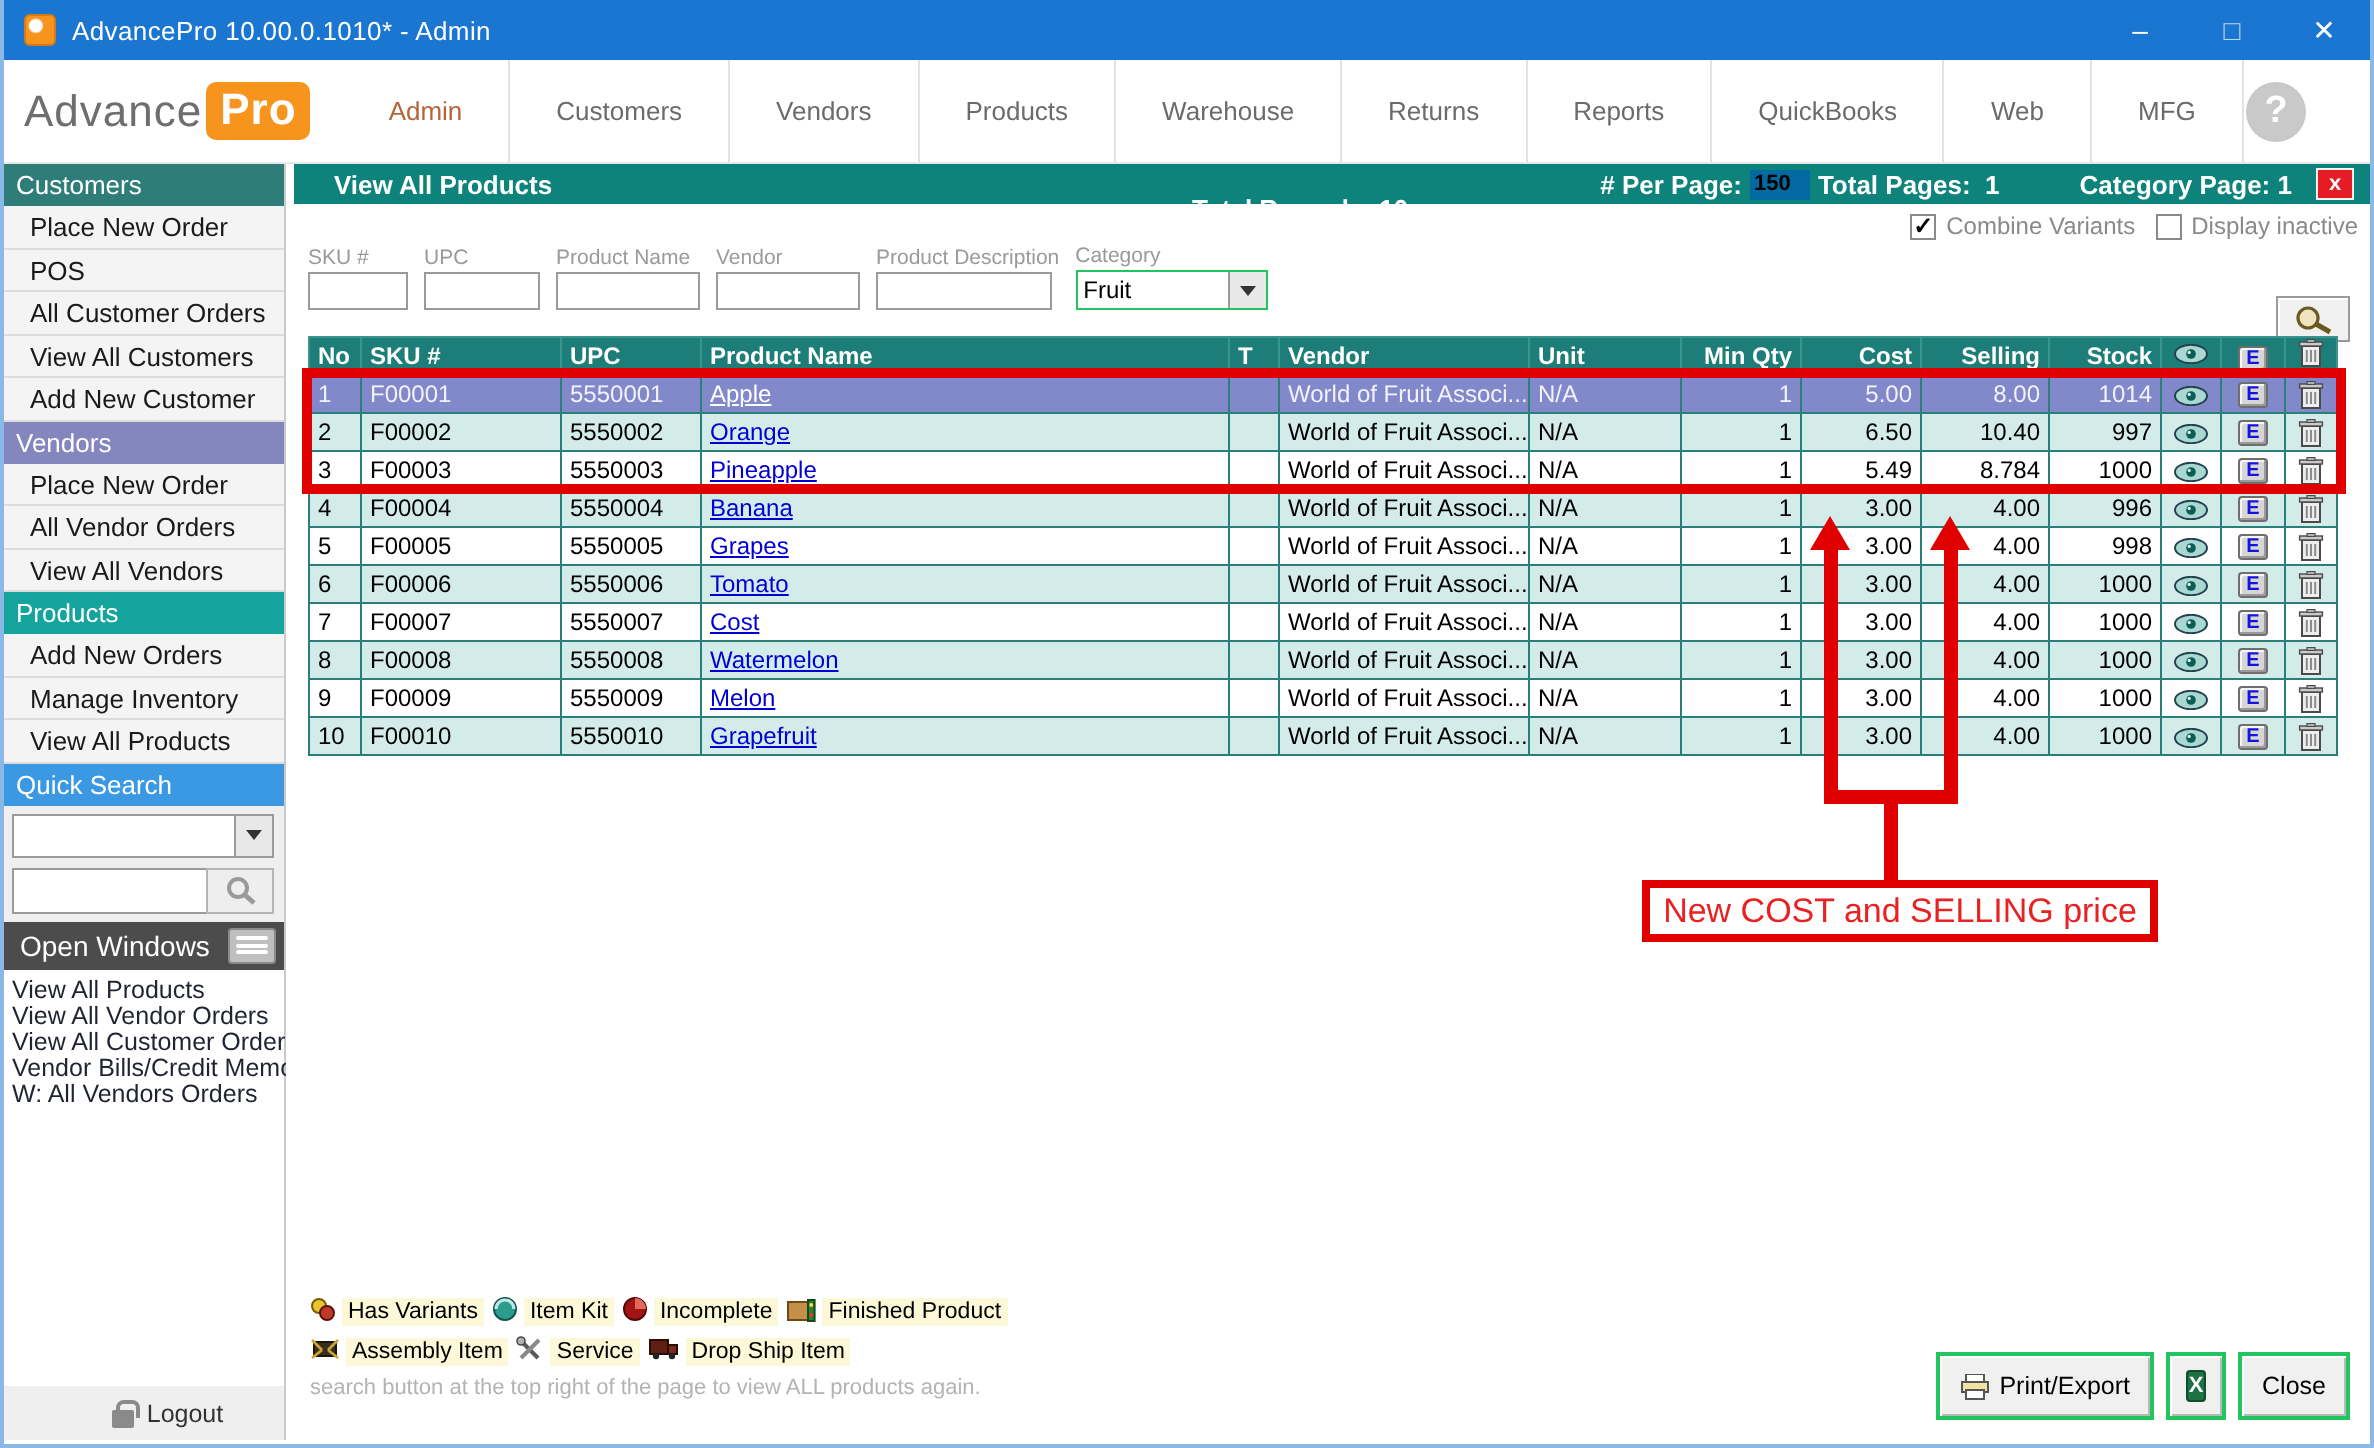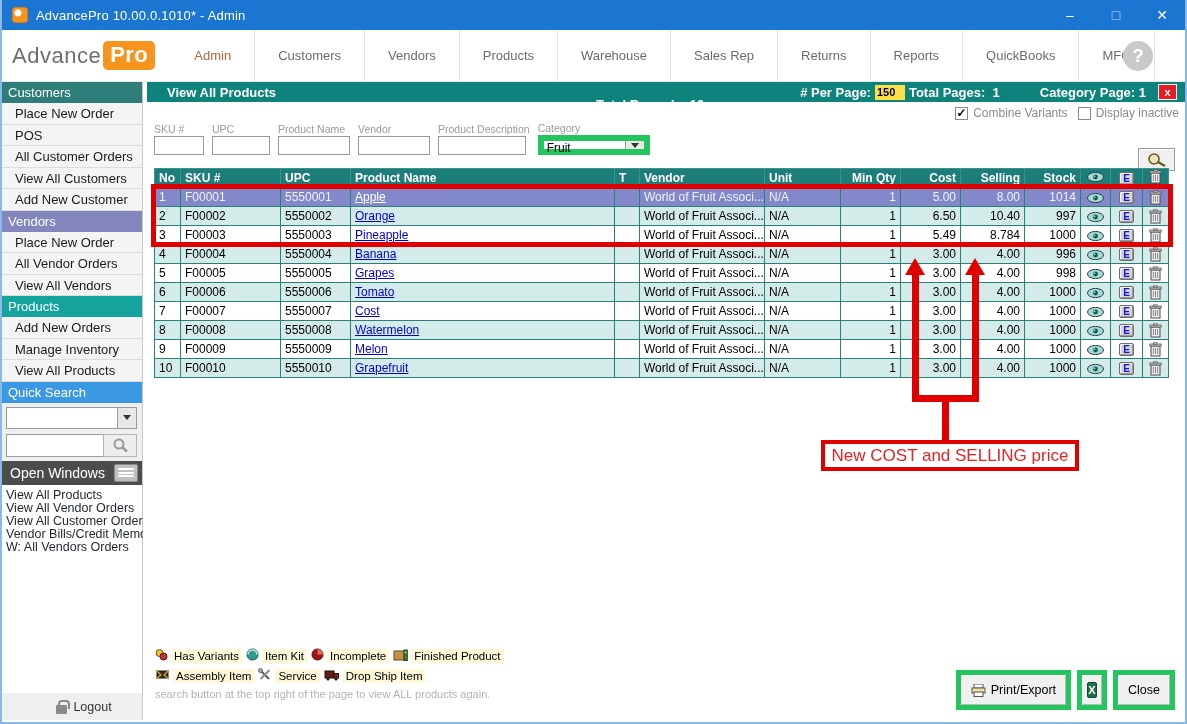--- a/index.html
+++ b/index.html
@@ -50,35 +50,35 @@
   .lock { width:11px; height:9px; background:#8a8a8a; border-radius:1px; position:relative; margin-top:5px; }
   .lock:before { content:""; position:absolute; left:1.5px; top:-5px; width:8px; height:7px; border:2px solid #8a8a8a; border-bottom:none; border-radius:4px 4px 0 0; }
 
   
   .main { flex:1; background:#fff; padding-left:4px; position:relative; display:flex; flex-direction:column; }
   .teal-bar { height:20px; background:#0d837b; color:#fff; display:flex; align-items:center; font-size:13px; font-weight:bold; }
   .teal-title { margin-left:20px; }
   .teal-stats { margin-left:auto; display:flex; align-items:center; }
   .stat { white-space:nowrap; }
   .stat-records { margin-right:96px;margin-top:24px; }
-  .pp-input { width:30px; height:15px; border:none; background:#fde047; font-size:11px; font-weight:bold; padding:0 2px; margin:0 4px 0 4px; }
+  .pp-input { width:30px; height:15px; border:none; background:#0369a1; font-size:11px; font-weight:bold; padding:0 2px; margin:0 4px 0 4px; }
   .stat-pages { margin-right:40px; }
   .stat-current { margin-right:12px; }
   .red-x { width:19px; height:16px; background:#e51c23; border:1px solid #f3f3f3; color:#fff; font-size:11px; font-weight:bold; display:flex; align-items:center; justify-content:center; margin-right:8px; cursor:pointer; }
 
   .opts-row { height:18px; display:flex; justify-content:flex-end; align-items:center; gap:10px; font-size:12px; color:#8a8a8a; padding-right:6px; margin-top:2px; }
   .cb-group { display:flex; align-items:center; gap:5px; cursor:pointer; }
   .cb { width:13px; height:13px; background:#fff; border:1px solid #8a8a8a; font-size:12px; line-height:11px; text-align:center; color:#000; font-weight:bold; }
 
   .filter-zone { height:46px; position:relative; padding-left:7px; }
   .filter-fields { display:flex; align-items:flex-end; gap:8px; }
   .ff { display:flex; flex-direction:column; }
   .ff label { font-size:10.5px; color:#9a9a9a; margin-bottom:1px; }
   .ff input { height:19px; border:1px solid #9a9a9a; font-size:12px; padding:0 3px; }
-  .cat-combo { width:112px; height:20px; background:#fff; border:6px solid #22c55e; display:flex; font-size:12px; }
+  .cat-combo { width:96px; height:20px; background:#fff; border:1px solid #22c55e; display:flex; font-size:12px; align-items:center; }
   .cat-combo .combo-text { flex:1; padding-left:3px; }
   .viewglass-btn { position:absolute; right:10px; top:26px; width:37px; height:23px; background:#f0f0f0; border:1px solid #9a9a9a; box-shadow:inset 1px 1px 0 #fff; display:flex; align-items:center; justify-content:center; cursor:pointer; }
 
   
   .table-zone { position:relative; flex:1; padding-left:7px; }
   table.grid { border-collapse:collapse; table-layout:fixed; width:1014px; font-size:12px; }
   table.grid th { background:#1d7d78; color:#fff; font-weight:bold; text-align:left; height:19px; padding:0 4px; border:1px solid #3a948d; white-space:nowrap; overflow:hidden; }
   table.grid td { height:19px; padding:0 4px; border:1px solid #2a8079; white-space:nowrap; overflow:hidden; color:#000; }
   table.grid th.r, table.grid td.r { text-align:right; }
   table.grid th.c, table.grid td.c { text-align:center; padding:0; }
@@ -101,21 +101,21 @@
   .stem { left:795px; top:232px; width:7px; height:42px; background:#e10000; }
   .ann-label { left:674px; top:272px; width:258px; height:31px; border:4px solid #e10000; background:#fff; color:#e82222; font-size:17px; display:flex; align-items:center; justify-content:center; white-space:nowrap; pointer-events:auto; }
 
   
   .bottom-zone { height:76px; position:relative; padding-left:8px; font-size:11.5px; }
   .legend-row { display:flex; align-items:center; gap:4px; margin-top:3px; height:17px; }
   .legend-item { display:flex; align-items:center; gap:3px; }
   .legend-item .lbl { background:#fdf8d7; padding:1px 3px; color:#000; }
   .help-text { color:#b3b3b3; font-size:11px; line-height:13px; margin-top:4px; }
   .btns { position:absolute; right:10px; bottom:10px; display:flex; align-items:center; gap:6px; }
-  .btn { height:24px; background:#f0f0f0; border:5px solid #22c55e; box-shadow:inset 1px 1px 0 #fff, inset -1px -1px 0 #b9b9b9; font-size:12.5px; display:flex; align-items:center; justify-content:center; gap:5px; padding:15px 10px; cursor:pointer; color:#000; }
+  .btn { height:24px; background:#f0f0f0; border:2px solid #22c55e; box-shadow:inset 1px 1px 0 #fff, inset -1px -1px 0 #b9b9b9; font-size:12.5px; display:flex; align-items:center; justify-content:center; gap:5px; padding:15px 10px; cursor:pointer; color:#000; }
   .xl-btn { width:30px; }
   .xl-icon { width:18px; height:16px; background:#1e7145; border:1px solid #0f4d2d; border-radius:2px; color:#fff; font-size:11px; font-weight:bold; display:flex; align-items:center; justify-content:center; }
 </style>
 </head>
 <body>
 
 <div class="window">
 
   <div class="titlebar">
     <span class="app-icon"></span>
@@ -131,24 +131,24 @@
     <div class="logo">
       <span>Advance</span>
       <span class="pro">Pro</span>
     </div>
     <div class="nav-tabs">
         <div class="nav-tab active">Admin</div>
         <div class="nav-tab">Customers</div>
         <div class="nav-tab">Vendors</div>
         <div class="nav-tab">Products</div>
         <div class="nav-tab">Warehouse</div>
-        <div class="nav-tab">Sales Rep</div>
         <div class="nav-tab">Returns</div>
         <div class="nav-tab">Reports</div>
         <div class="nav-tab">QuickBooks</div>
+        <div class="nav-tab">Web</div>
         <div class="nav-tab">MFG</div>
       </div>
     <div class="help-circle">?</div>
   </div>
 
   <div class="content">
 
     <div class="sidebar">
       <div>
           <div class="sb-header" style="background: rgb(47, 125, 121);">Customers</div>

